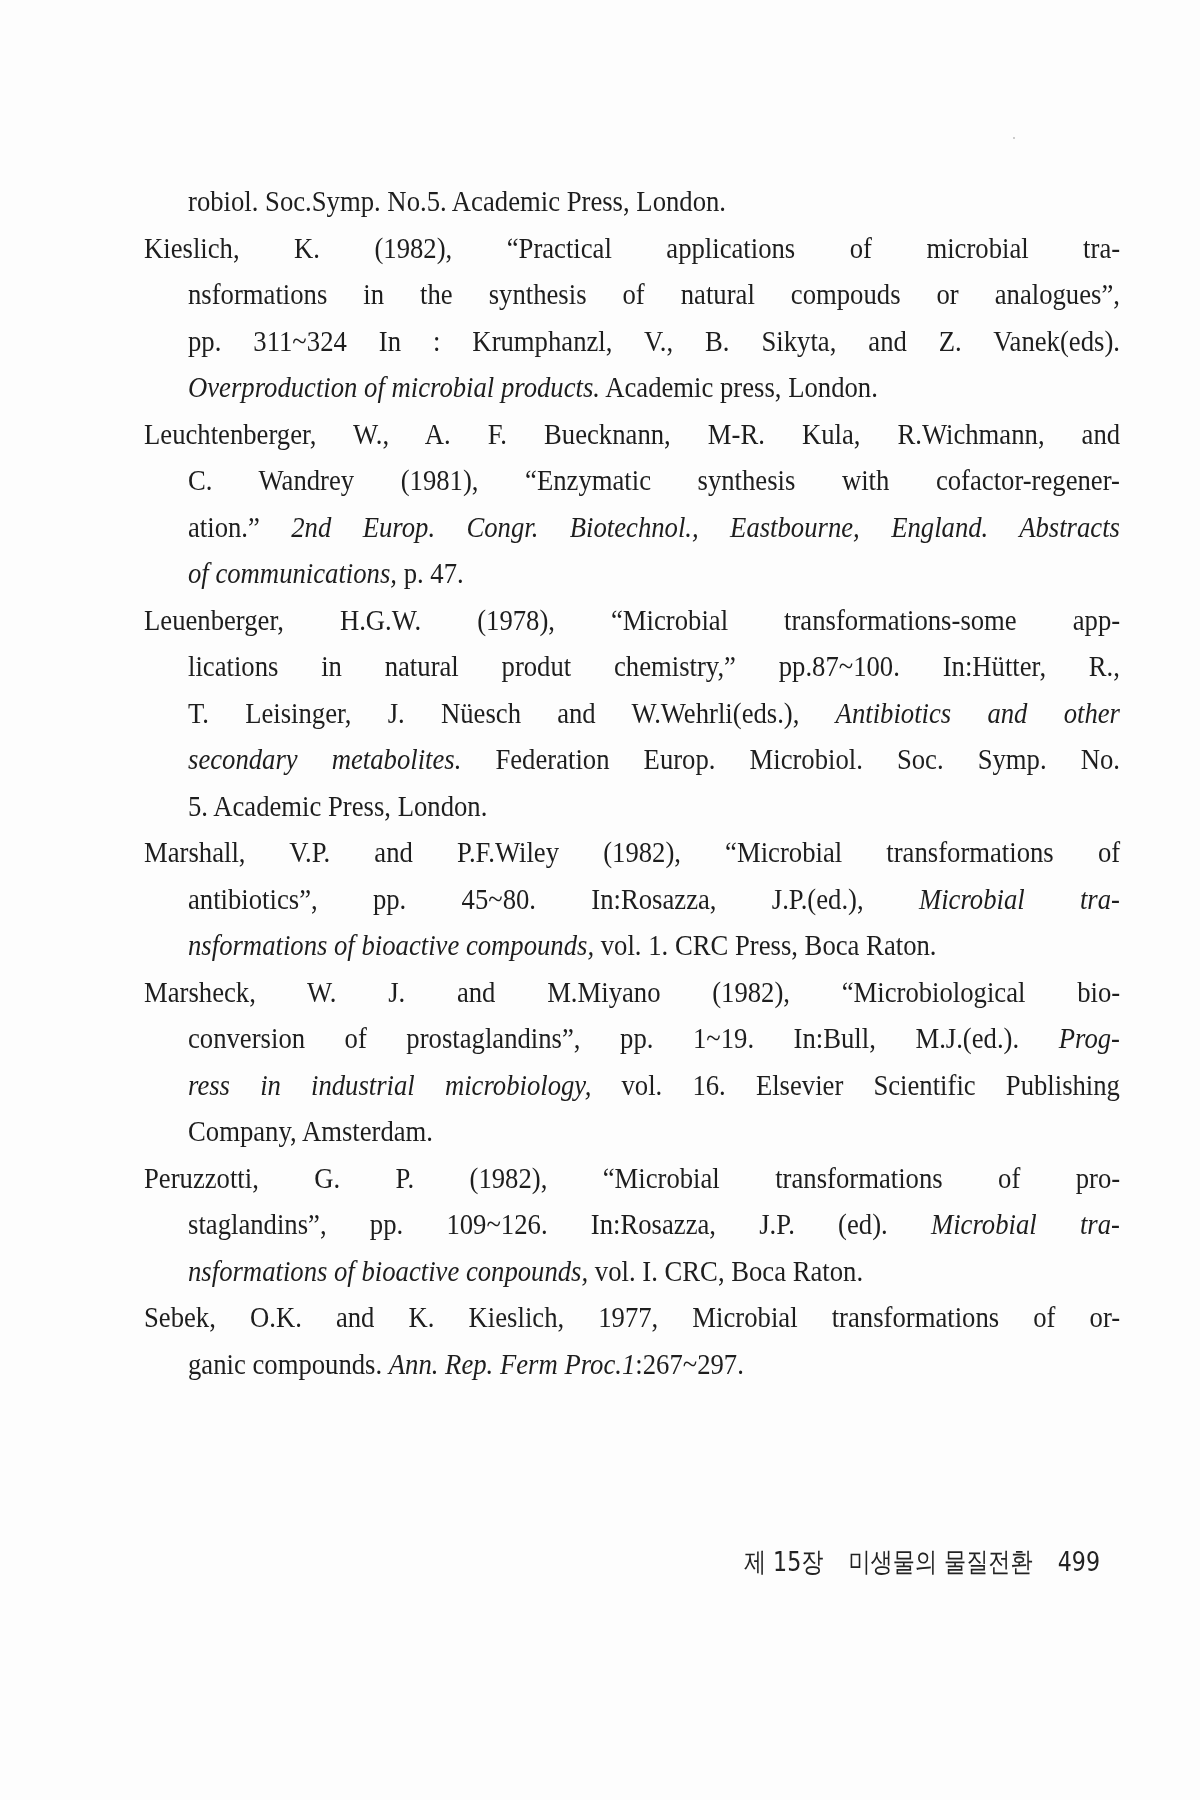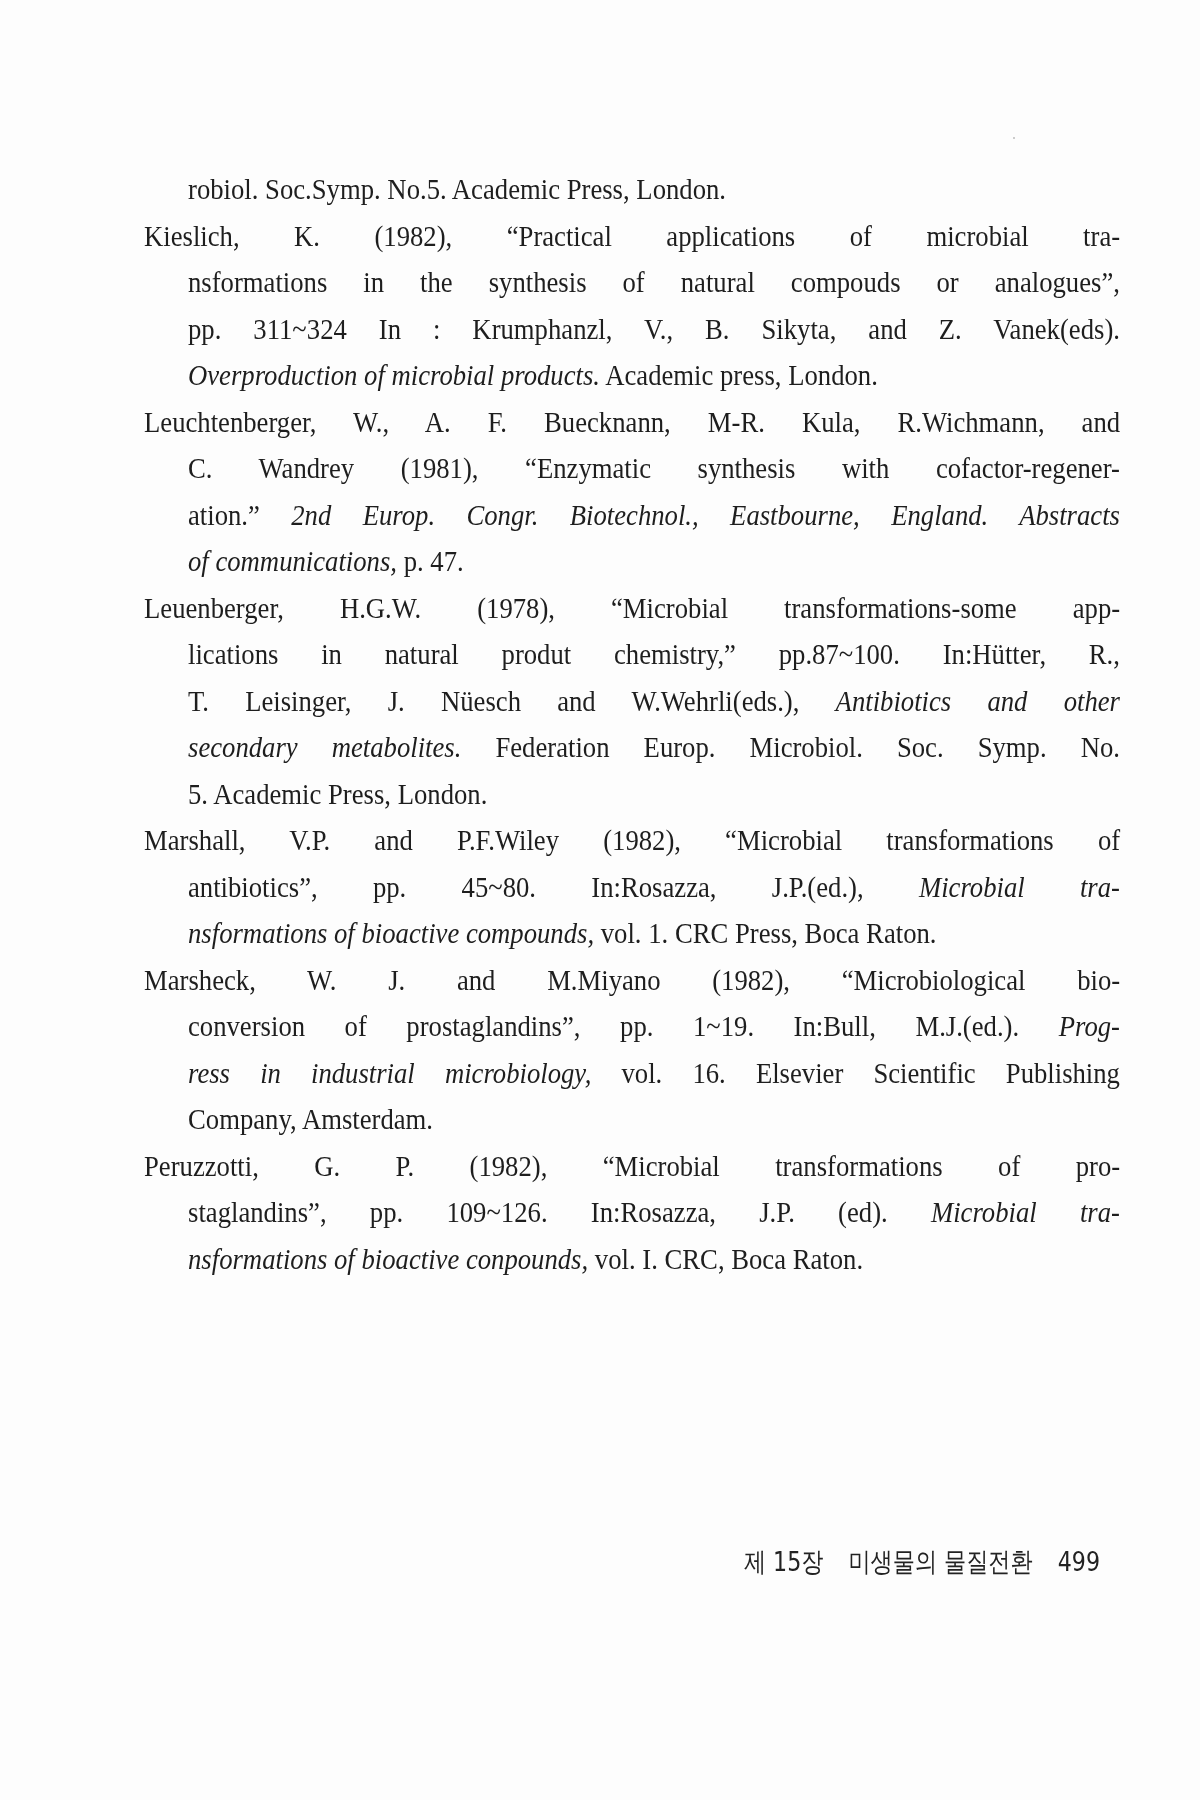--- a/index.html
+++ b/index.html
@@ -7,21 +7,21 @@
     width: 1200px; height: 1800px;
     background: #fdfdfd;
     position: relative;
     overflow: hidden;
     font-family: "Liberation Serif", "DejaVu Serif", serif;
     color: #1e1e1e;
   }
   .page {
     position: absolute;
     left: 144px;
-    top: 166px;
+    top: 178px;
     width: 976px;
   }
   .line {
     font-size: 29px;
     line-height: 46.5px;
     height: 46.5px;
     white-space: nowrap;
     text-align: justify;
     text-align-last: justify;
     transform: scaleX(0.92);
@@ -80,20 +80,24 @@
       <div class="line"><span>Marsheck, W. J. and M.Miyano (1982), “Microbiological bio-</span></div>
       <div class="line indent"><span>conversion of prostaglandins”, pp. 1~19. In:Bull, M.J.(ed.). </span><span class="it">Prog-</span></div>
       <div class="line indent"><span class="it">ress in industrial microbiology,</span><span> vol. 16. Elsevier Scientific Publishing</span></div>
       <div class="line indent last"><span>Company, Amsterdam.</span></div>
     </div>
     <div>
       <div class="line"><span>Peruzzotti, G. P. (1982), “Microbial transformations of pro-</span></div>
       <div class="line indent"><span>staglandins”, pp. 109~126. In:Rosazza, J.P. (ed). </span><span class="it">Microbial tra-</span></div>
       <div class="line indent last"><span class="it">nsformations of bioactive conpounds,</span><span> vol. I. CRC, Boca Raton.</span></div>
     </div>
+    <div>
+      <div class="line"><span>Sebek, O.K. and K. Kieslich, 1977, Microbial transformations of or-</span></div>
+      <div class="line indent last"><span>ganic compounds. </span><span class="it">Ann. Rep. Ferm Proc.1</span><span>:267~297.</span></div>
+    </div>
   </div>
 
 <div class="footer">
   <span>제 15장</span>
   <span>미생물의 물질전환</span>
   <span>499</span>
 </div>
 
 <div class="dot" style="left:1013px;top:137px;"></div>
 

